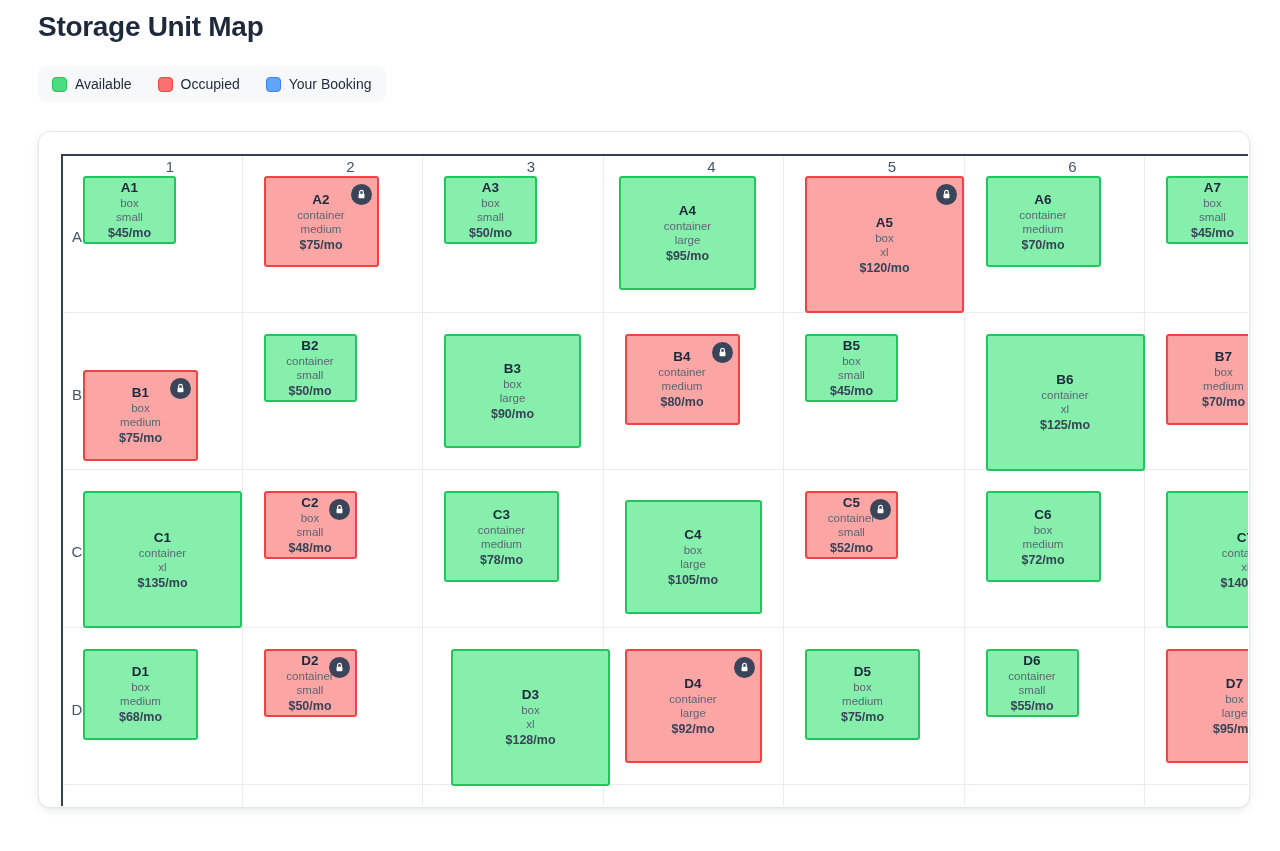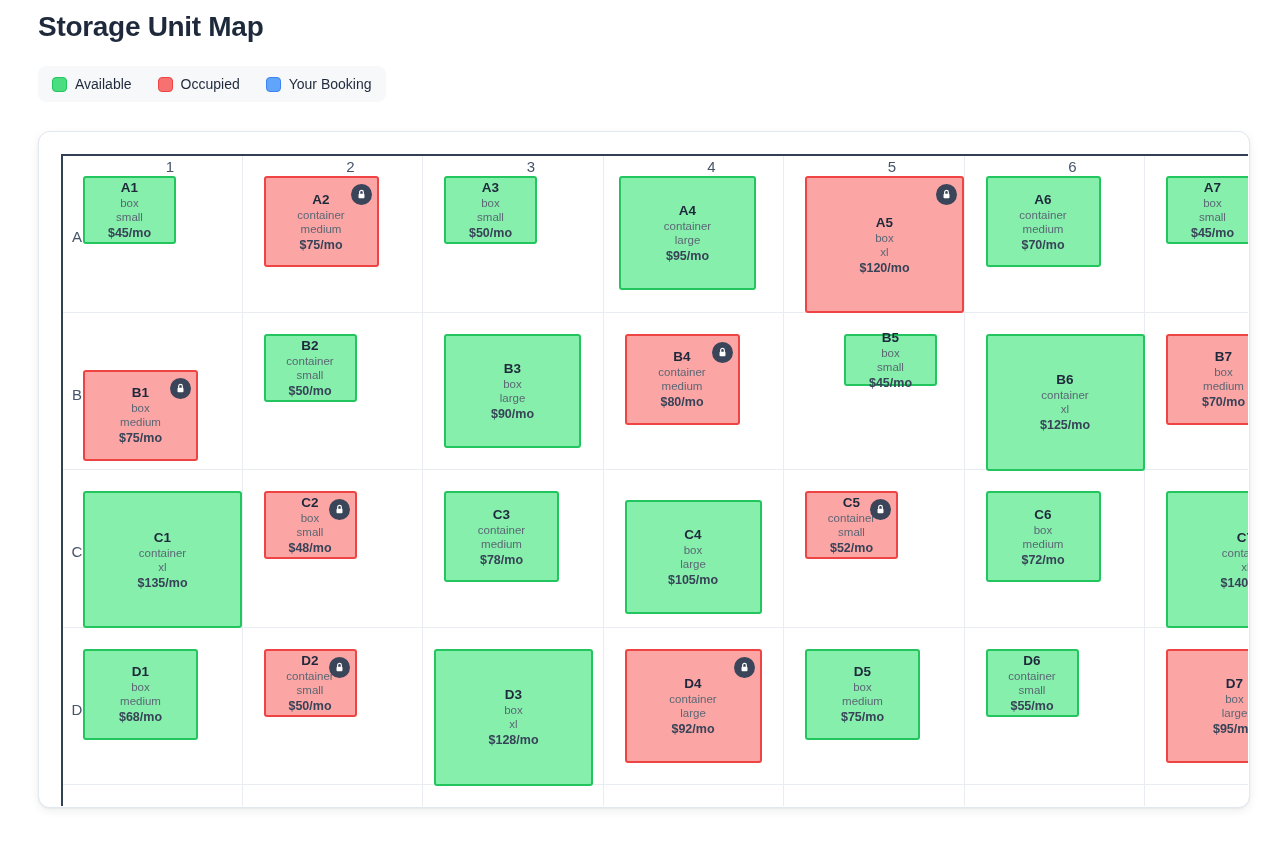--- a/index.html
+++ b/index.html
@@ -175,21 +175,21 @@
             <div class="utype">container</div>
             <div class="usize">medium</div>
             <div class="uprice">$80/mo</div>
             <span class="lock">
               <svg width="11" height="11" viewBox="0 0 24 24">
                 <path d="M8 11V7a4 4 0 0 1 8 0v4" fill="none" stroke="#fff" stroke-width="2.6"></path>
                 <rect x="5.5" y="10.5" width="13" height="9.5" rx="2" fill="#fff"></rect>
               </svg>
             </span>
           </div>
-          <div class="unit unit-available" style="left: 742px; top: 177.5px; width: 93px; height: 52px; background: rgb(134, 239, 172); border-color: rgb(34, 197, 94); margin-left: 39px;">
+          <div class="unit unit-available" style="left: 742px; top: 177.5px; width: 93px; height: 68px; background: rgb(134, 239, 172); border-color: rgb(34, 197, 94);">
             <div class="uid">B5</div>
             <div class="utype">box</div>
             <div class="usize">small</div>
             <div class="uprice">$45/mo</div>
           </div>
           <div class="unit unit-available" style="left: 922.5px; top: 177.5px; width: 159px; height: 137px; background: rgb(134, 239, 172); border-color: rgb(34, 197, 94);">
             <div class="uid">B6</div>
             <div class="utype">container</div>
             <div class="usize">xl</div>
             <div class="uprice">$125/mo</div>
@@ -265,21 +265,21 @@
             <div class="utype">container</div>
             <div class="usize">small</div>
             <div class="uprice">$50/mo</div>
             <span class="lock">
               <svg width="11" height="11" viewBox="0 0 24 24">
                 <path d="M8 11V7a4 4 0 0 1 8 0v4" fill="none" stroke="#fff" stroke-width="2.6"></path>
                 <rect x="5.5" y="10.5" width="13" height="9.5" rx="2" fill="#fff"></rect>
               </svg>
             </span>
           </div>
-          <div class="unit unit-available" style="left: 371px; top: 492.5px; width: 159px; height: 137px; background: rgb(134, 239, 172); border-color: rgb(34, 197, 94);">
+          <div class="unit unit-available" style="left: 388px; top: 492.5px; width: 159px; height: 137px; background: rgb(134, 239, 172); border-color: rgb(34, 197, 94);">
             <div class="uid">D3</div>
             <div class="utype">box</div>
             <div class="usize">xl</div>
             <div class="uprice">$128/mo</div>
           </div>
           <div class="unit unit-occupied" style="left: 561.5px; top: 492.5px; width: 137px; height: 114px; background: rgb(252, 165, 165); border-color: rgb(239, 68, 68);">
             <div class="uid">D4</div>
             <div class="utype">container</div>
             <div class="usize">large</div>
             <div class="uprice">$92/mo</div>

